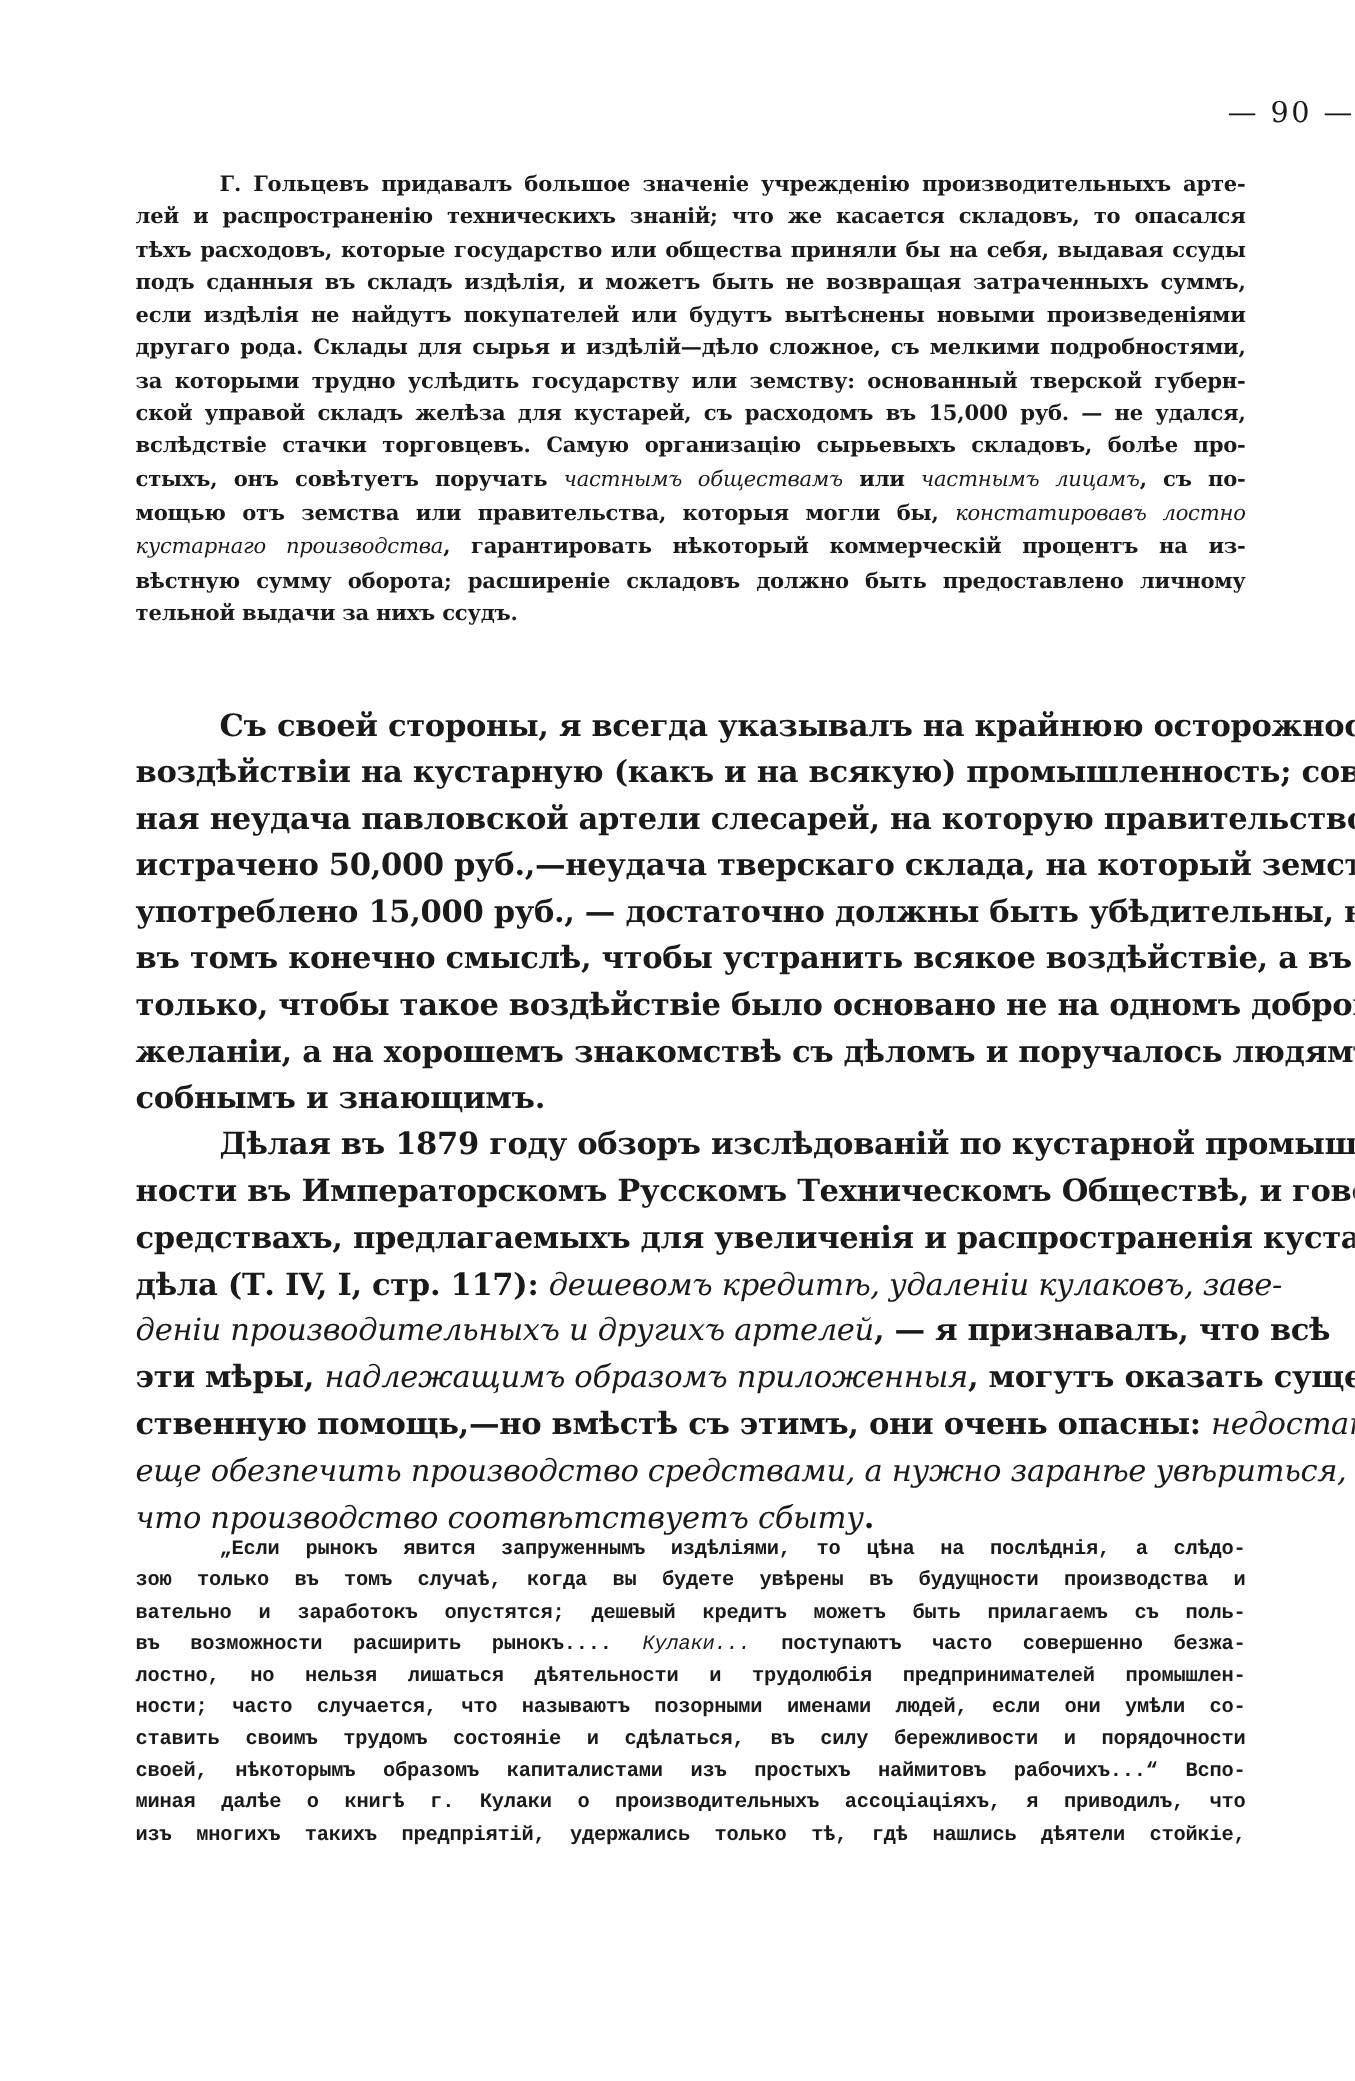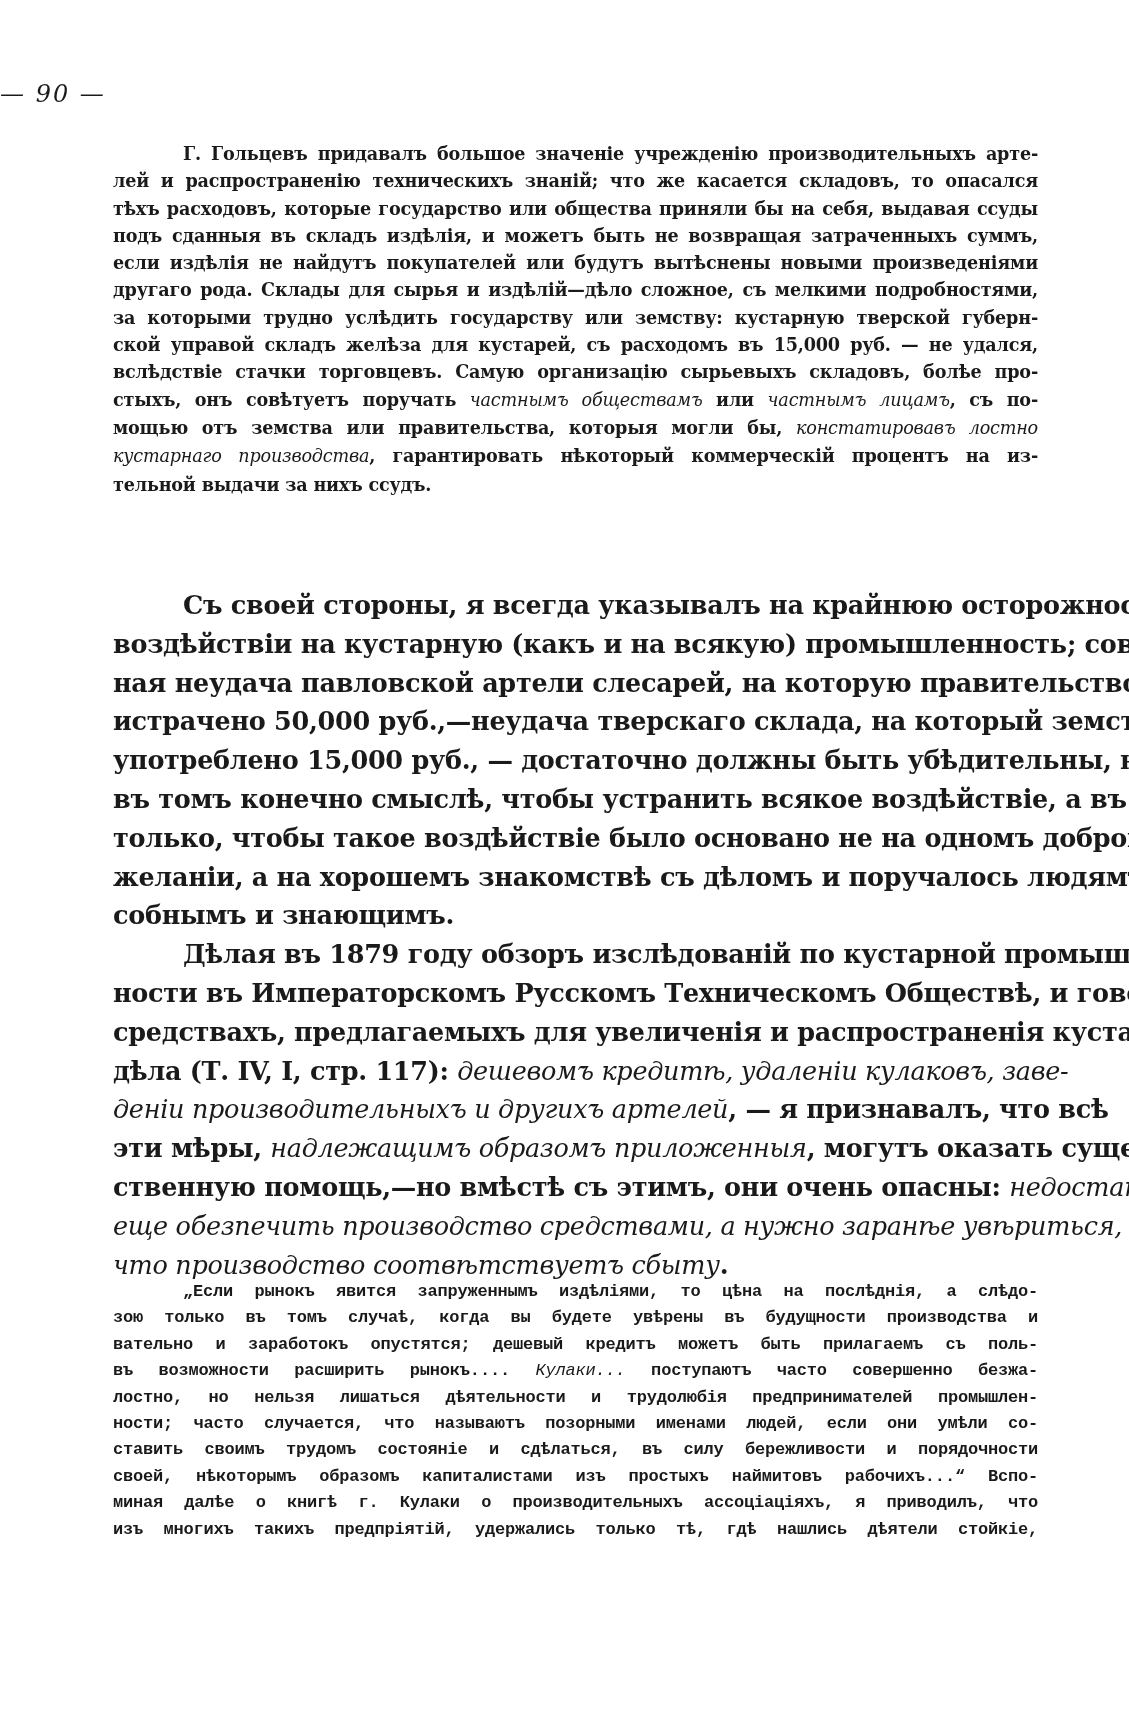--- a/index.html
+++ b/index.html
@@ -1,19 +1,19 @@
 <!DOCTYPE html>
 <html><head>
 <meta charset="utf-8">
 <style>
   html, body { margin: 0; padding: 0; background: #ffffff; }
   body { width: 1129px; height: 1734px; position: relative; overflow: hidden;
          font-family: "DejaVu Serif", "Liberation Serif", serif; color: #1a1a1a; }
-  .page-number { position: absolute; top: 80px; left: 0; width: 1129px; text-align: left;
-                 font-size: 24px; letter-spacing: 2px; font-style: italic; }
+  .page-number { position: absolute; top: 80px; left: 0; width: 1129px; text-align: right;
+                 font-size: 24px; letter-spacing: 2px; }
   .block { position: absolute; left: 113px; width: 925px; }
   .line { display: block; white-space: nowrap; text-align: justify; text-align-last: justify; }
   .line.last { text-align-last: left; }
   .indent { padding-left: 70px; }
   .small { font-size: 17.6px; line-height: 27.3px; font-weight: bold; letter-spacing: -0.2px; }
   .large { font-size: 25.5px; line-height: 38.8px; font-weight: bold; letter-spacing: -0.3px; }
   .quote { font-size: 17px; line-height: 26.4px; font-weight: bold; letter-spacing: -0.2px; font-family: Liberation Mono, monospace; }
   i, .it { font-style: italic; font-weight: normal; }
   #p1 { top: 140px; }
   #p2 { top: 586px; }
@@ -24,26 +24,27 @@
 
 <div class="page-number">— 90 —</div>
 
 <div class="block small" id="p1">
     <span class="line indent">Г. Гольцевъ придавалъ большое значенie учрежденiю производительныхъ арте-</span>
     <span class="line">лей и распространенiю техническихъ знанiй; что же касается складовъ, то опасался</span>
     <span class="line">тѣхъ расходовъ, которые государство или общества приняли бы на себя, выдавая ссуды</span>
     <span class="line">подъ сданныя въ складъ издѣлiя, и можетъ быть не возвращая затраченныхъ суммъ,</span>
     <span class="line">если издѣлiя не найдутъ покупателей или будутъ вытѣснены новыми произведенiями</span>
     <span class="line">другаго рода. Склады для сырья и издѣлiй—дѣло сложное, съ мелкими подробностями,</span>
-    <span class="line">за которыми трудно услѣдить государству или земству: кустарную тверской губерн-</span>
+    <span class="line">за которыми трудно услѣдить государству или земству: основанный тверской губерн-</span>
     <span class="line">ской управой складъ желѣза для кустарей, съ расходомъ въ 15,000 руб. — не удался,</span>
     <span class="line">вслѣдствiе стачки торговцевъ. Самую организацiю сырьевыхъ складовъ, болѣе про-</span>
     <span class="line">стыхъ, онъ совѣтуетъ поручать <i>частнымъ обществамъ</i> или <i>частнымъ лицамъ</i>, съ по-</span>
     <span class="line">мощью отъ земства или правительства, которыя могли бы, <i>констатировавъ лостно</i></span>
     <span class="line"><i>кустарнаго производства</i>, гарантировать нѣкоторый коммерческiй процентъ на из-</span>
+    <span class="line">вѣстную сумму оборота; расширенiе складовъ должно быть предоставлено личному</span>
     <span class="line last">тельной выдачи за нихъ ссудъ.</span>
   </div>
 
 <div class="block large" id="p2">
     <span class="line indent">Съ своей стороны, я всегда указывалъ на крайнюю осторожность при</span>
     <span class="line">воздѣйствiи на кустарную (какъ и на всякую) промышленность; совершен-</span>
     <span class="line">ная неудача павловской артели слесарей, на которую правительствомъ было</span>
     <span class="line">истрачено 50,000 руб.,—неудача тверскаго склада, на который земствомъ</span>
     <span class="line">употреблено 15,000 руб., — достаточно должны быть убѣдительны, но не</span>
     <span class="line">въ томъ конечно смыслѣ, чтобы устранить всякое воздѣйствiе, а въ томъ</span>

